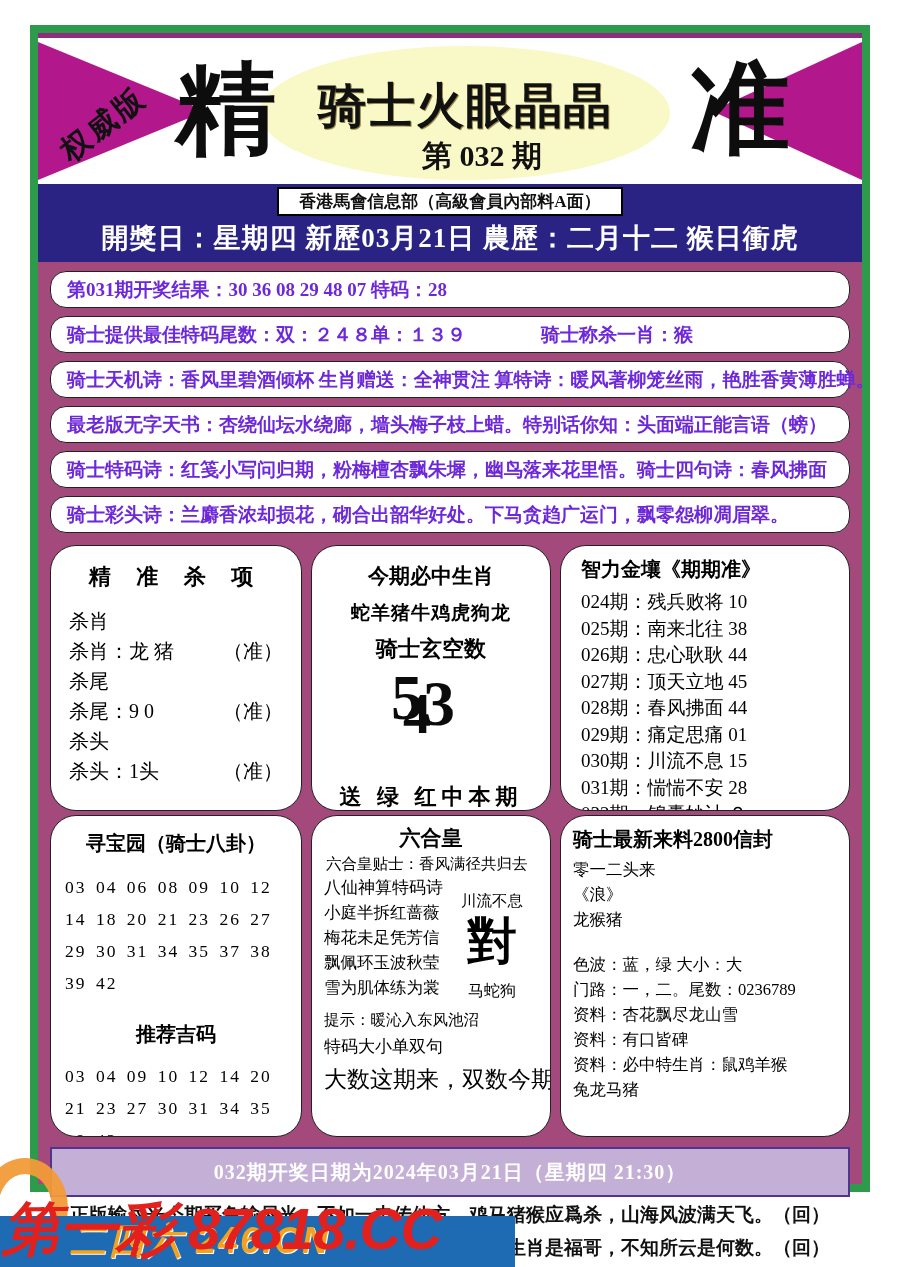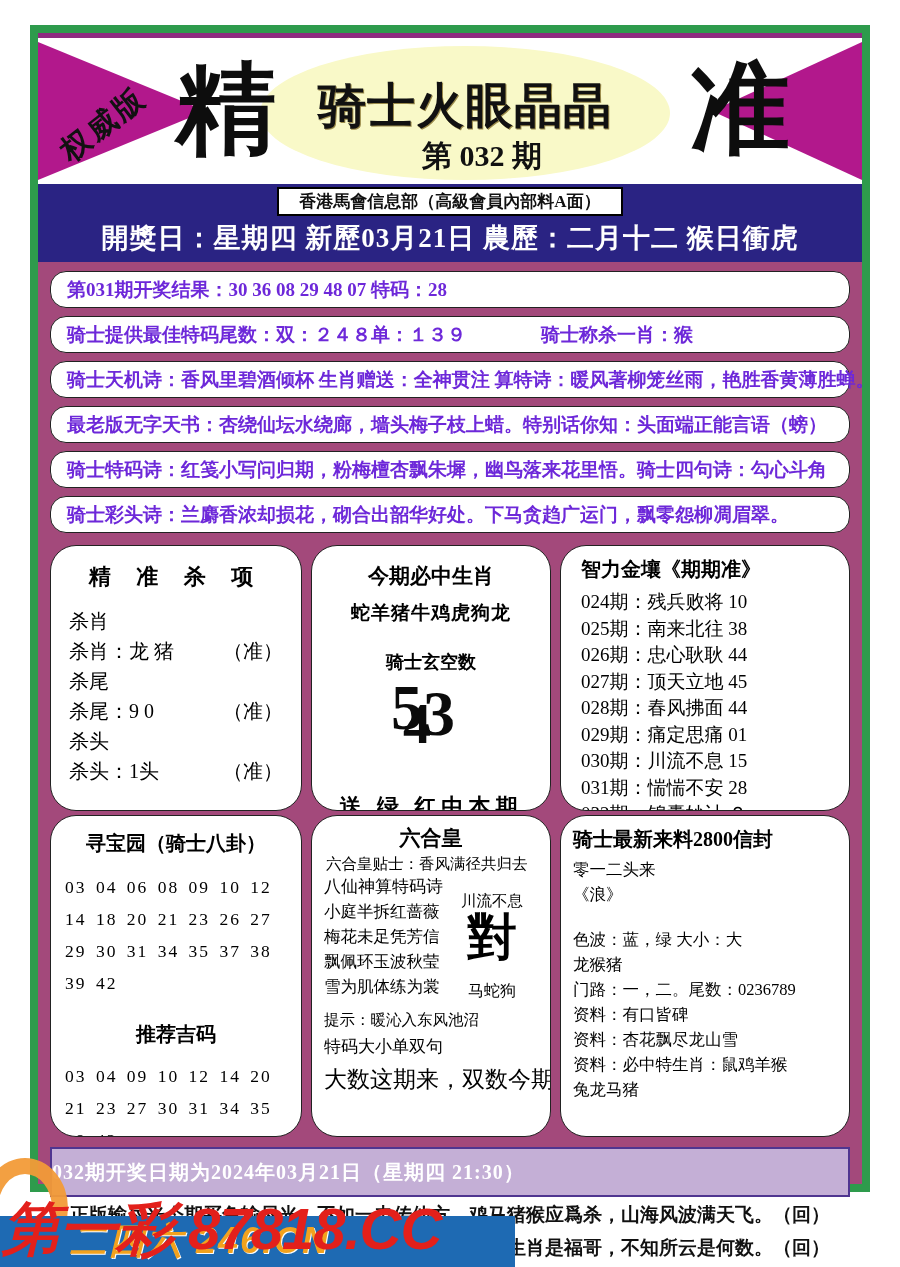--- a/index.html
+++ b/index.html
@@ -51,59 +51,59 @@
   
   .kill-title{text-align:center;font-size:22px;font-weight:bold;letter-spacing:10px;margin:8px 0 16px;}
   .kill-line{display:flex;font-size:20px;margin:3px 0 3px 6px;padding-right:6px;}
   .kill-line .note{margin-left:auto;}
   .kill-footer{font-size:16.5px;margin-top:24px;margin-left:2px;}
 
   
   .zbox{text-align:center;}
   .z-title{font-size:21px;font-weight:bold;margin-top:8px;}
   .z-animals{font-size:19px;font-weight:bold;margin-top:10px;letter-spacing:1px;}
-  .z-sub{font-size:18px;font-weight:bold;margin-top:24px;}
+  .z-sub{font-size:22px;font-weight:bold;margin-top:8px;}
   .z-digits{position:relative;height:92px;margin-top:2px;}
   .z-digits span{position:absolute;font-weight:900;line-height:1;color:#0b0b0b;}
   .zd1{left:calc(50% - 40px);top:0;font-size:64px;}
   .zd2{left:calc(50% - 8px);top:6px;font-size:64px;}
   .zd3{left:calc(50% - 28px);top:20px;font-size:56px;}
   .z-footer{font-size:22px;font-weight:bold;letter-spacing:5px;margin-top:24px;}
 
   
   .w-title{font-size:20px;font-weight:bold;margin:2px 0 6px 8px;}
   .w-entry{font-size:19px;line-height:26.5px;margin-left:8px;white-space:nowrap;}
 
   
   .t-title{text-align:center;font-size:20px;font-weight:bold;margin:6px 0 14px;}
   .t-nums{font-size:17.5px;line-height:32px;letter-spacing:2px;word-spacing:3px;margin:0 2px;}
   .t-sub{text-align:center;font-size:20px;font-weight:bold;margin:22px 0 12px;}
 
   
   .k-title{text-align:center;font-size:21px;font-weight:bold;}
   .k-tip{font-size:15.5px;margin:2px 0 0 2px;white-space:nowrap;}
-  .k-cols{display:flex;font-family:Liberation Mono, monospace;}
+  .k-cols{display:flex;}
   .k-left{width:57%;font-size:16.5px;line-height:25px;}
   .k-left .pt{font-size:17px;}
   .k-right{width:43%;text-align:center;}
   .k-right .t{font-size:15.5px;margin-top:16px;}
   .k-char{font-size:50px;font-weight:900;margin:4px 0 2px;line-height:1;}
   .k-sub{font-size:16px;margin-top:15px;}
   .k-hint{font-size:15.5px;margin-top:8px;white-space:nowrap;}
   .k-sd{font-size:17px;margin-top:4px;}
   .k-last{font-size:23px;text-align:center;margin-top:6px;white-space:nowrap;}
 
   
   .l-title{font-size:20px;font-weight:bold;margin:2px 0 4px;white-space:nowrap;}
   .l-line{font-size:16.5px;line-height:25px;white-space:nowrap;}
   .l-gap{margin-top:20px;}
 
   
   .fbar{margin:8px 12px 0;background:#c4afd6;border:2px solid #4f3590;height:46px;
-    display:flex;align-items:center;justify-content:flex-start;
+    display:flex;align-items:center;justify-content:center;
     color:#fff;font-size:20px;font-weight:bold;letter-spacing:1px;}
 
   
   .bottom{position:absolute;left:0;top:1198px;width:900px;z-index:1;}
   .b-line{font-size:19px;font-weight:bold;text-align:center;line-height:33px;color:#111;white-space:nowrap;}
 
   
   .wm-blue{position:absolute;left:0;top:1216px;width:515px;height:51px;background:#1e6ab3;z-index:2;
     display:flex;align-items:center;}
   .wm-banner-text{font-family:"Liberation Sans",sans-serif;font-style:italic;font-weight:900;
@@ -146,21 +146,21 @@
         <span>骑士提供最佳特码尾数：双：２４８单：１３９</span>
         <span class="right2">骑士称杀一肖：猴</span>
       </div>
       <div class="wrow">
         <span>骑士天机诗：香风里碧酒倾杯 生肖赠送：全神贯注 算特诗：暖风著柳笼丝雨，艳胜香黄薄胜蝉。</span>
       </div>
       <div class="wrow">
         <span>最老版无字天书：杏绕仙坛水绕廊，墙头梅子枝上蜡。特别话你知：头面端正能言语（螃）</span>
       </div>
       <div class="wrow">
-        <span>骑士特码诗：红笺小写问归期，粉梅檀杏飘朱墀，幽鸟落来花里悟。骑士四句诗：勾心斗角</span>
+        <span>骑士特码诗：红笺小写问归期，粉梅檀杏飘朱墀，幽鸟落来花里悟。骑士四句诗：春风拂面</span>
       </div>
       <div class="wrow">
         <span>骑士彩头诗：兰麝香浓却损花，砌合出韶华好处。下马贪趋广运门，飘零怨柳凋眉翠。</span>
       </div>
     </div>
 
     <div class="grid">
 
       <div class="gbox r1">
         <div class="kill-title">精 准 杀 项</div>
@@ -245,25 +245,25 @@
         </div>
         <div class="k-hint">提示：暖沁入东风池沼</div>
         <div class="k-sd">特码大小单双句</div>
         <div class="k-last">大数这期来，双数今期开</div>
       </div>
 
       <div class="gbox r2">
         <div class="l-title">骑士最新来料2800信封</div>
         <div class="l-line">零一二头来</div>
         <div class="l-line">《浪》</div>
+        <div class="l-line">龙猴猪</div>
         <div class="l-line l-gap">色波：蓝，绿 大小：大</div>
-        <div class="l-line">龙猴猪</div>
         <div class="l-line">门路：一，二。尾数：0236789</div>
+        <div class="l-line">资料：杏花飘尽龙山雪</div>
         <div class="l-line">资料：有口皆碑</div>
-        <div class="l-line">资料：杏花飘尽龙山雪</div>
         <div class="l-line">资料：必中特生肖：鼠鸡羊猴</div>
         <div class="l-line">兔龙马猪</div>
       </div>
     </div>
 
     <div class="fbar">
       <span>032期开奖日期为2024年03月21日（星期四 21:30）</span>
     </div>
   </div>
 

